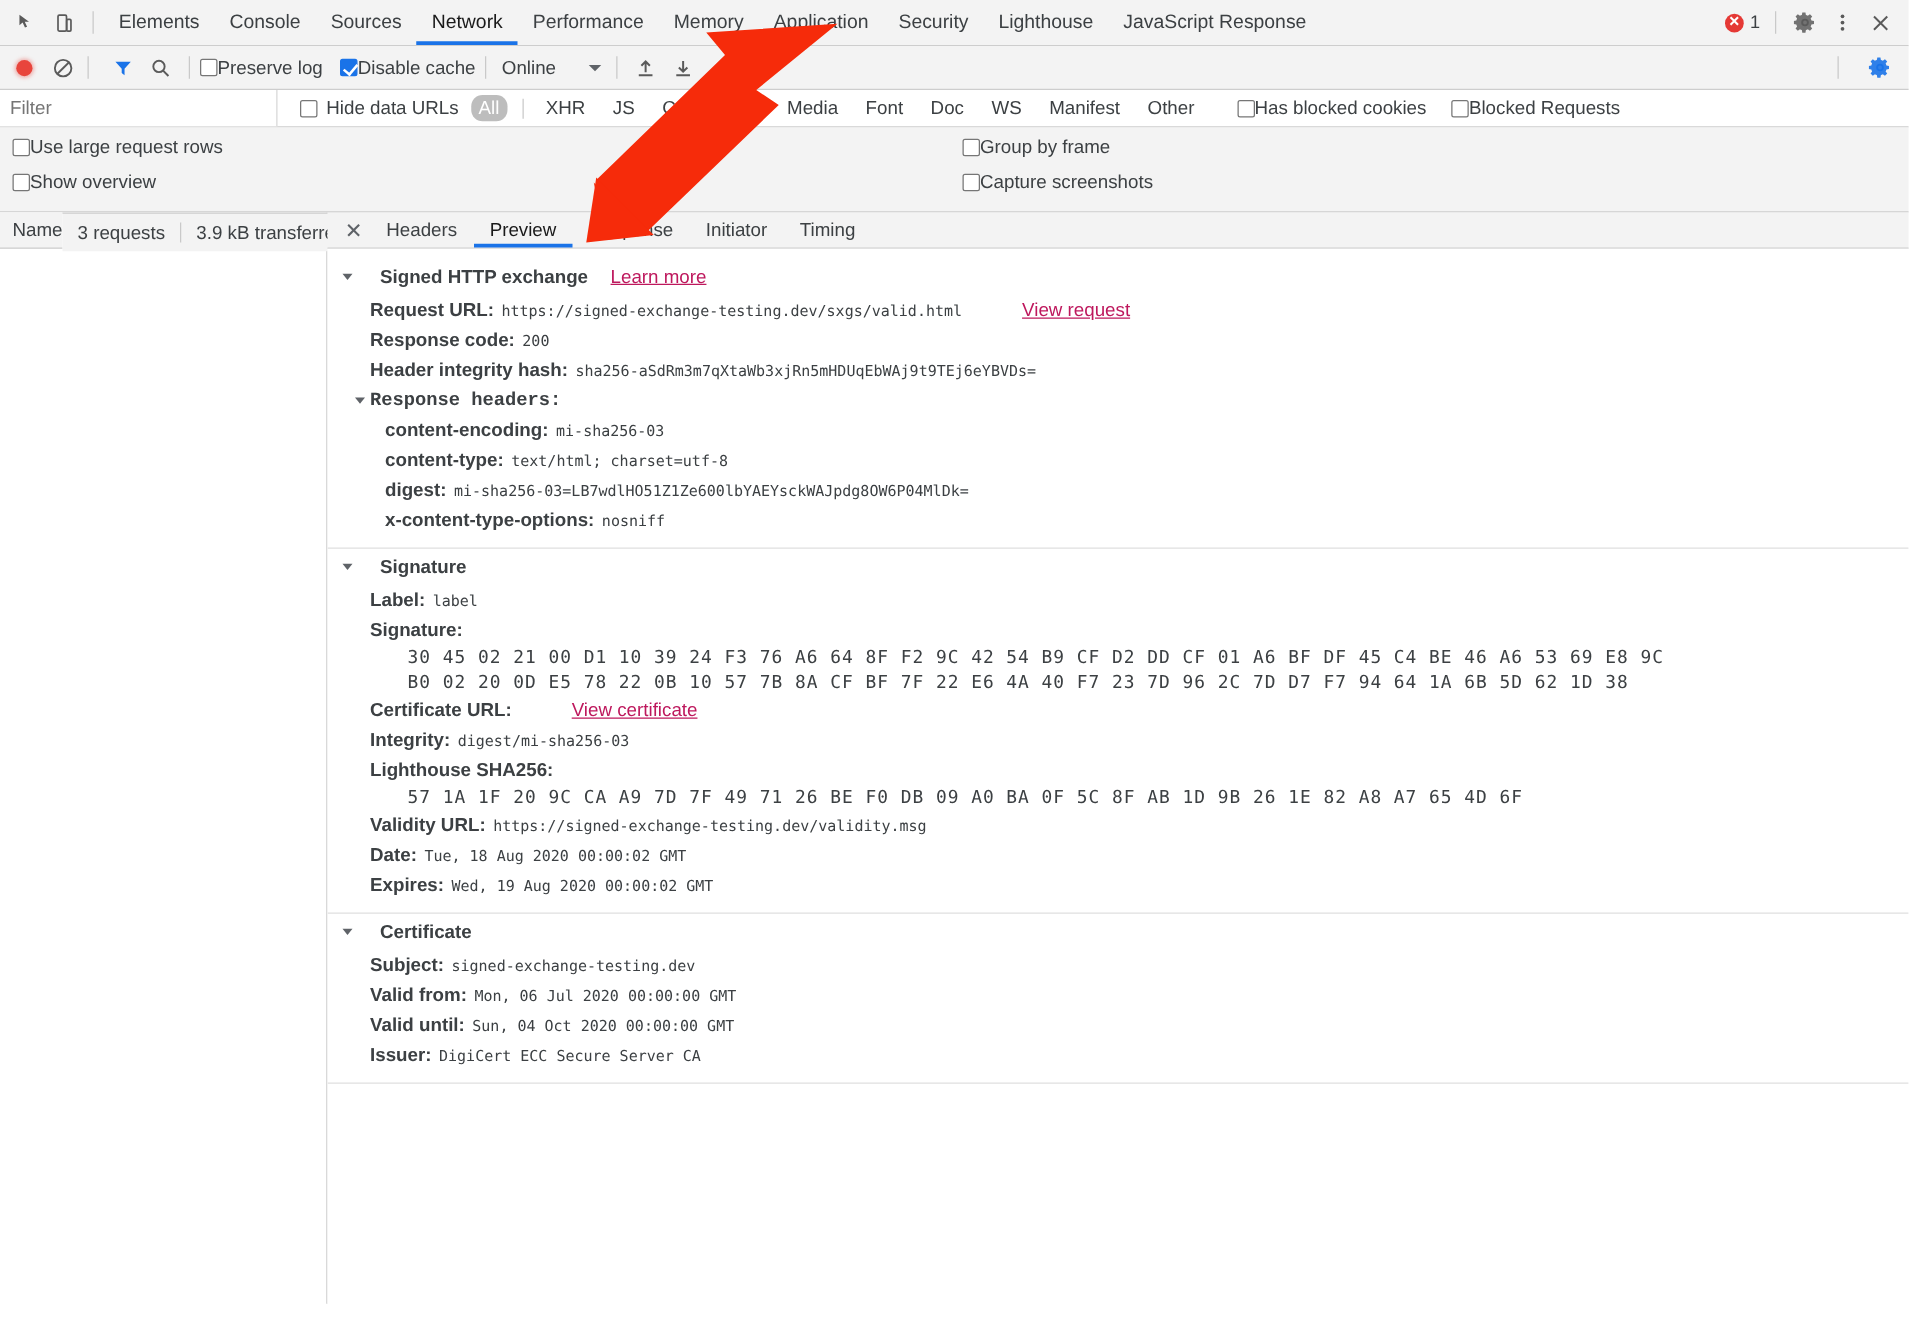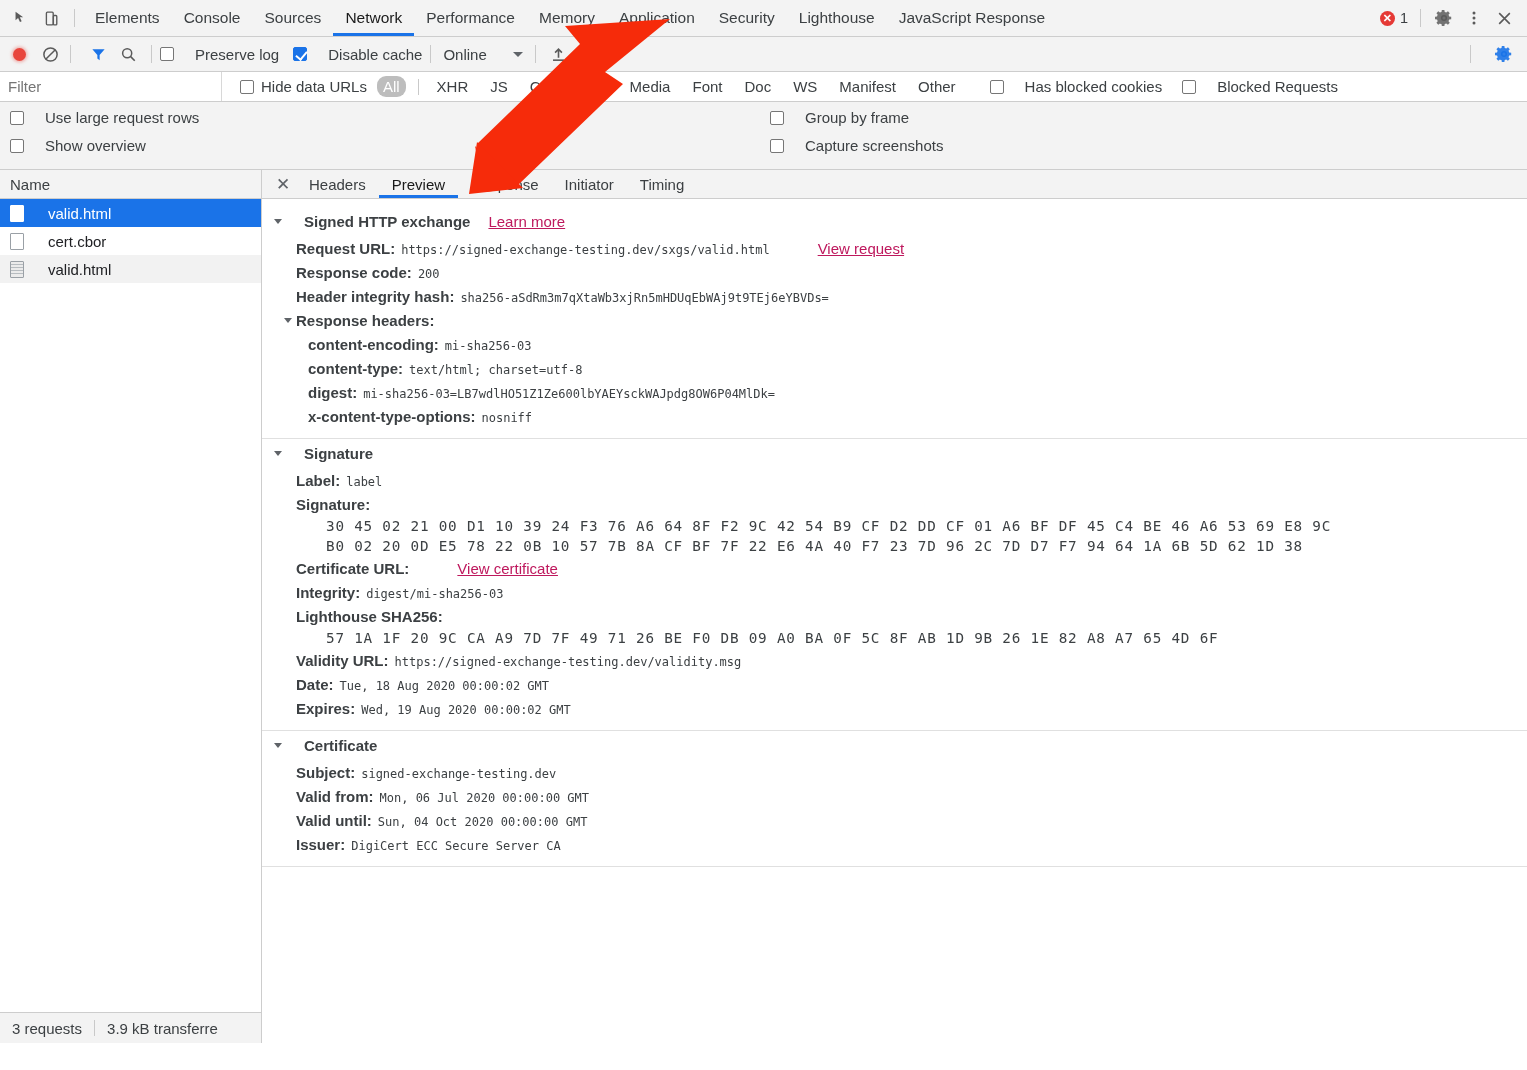--- a/index.html
+++ b/index.html
@@ -54,21 +54,21 @@
   .rec-btn {
     width: 22px; height: 22px; display:flex; align-items:center; justify-content:center;
   }
   .rec-dot {
     width: 13px; height: 13px; border-radius: 50%;
     background: #e8453c;
     box-shadow: 0 0 3px 1.5px rgba(232,69,60,.35);
   }
   .clear-btn { width: 24px; height: 24px; display:flex; align-items:center; justify-content:center; margin-left: 8px;}
   .funnel { margin-left: 4px; }
-  .chk-wrap { display: flex; align-items: center; gap: 21px; white-space: nowrap; }
+  .chk-wrap { display: flex; align-items: center; gap: 0; white-space: nowrap; }
   .cb {
     width: 14px; height: 14px; border: 1.5px solid #767676;
     border-radius: 2px; background: #fff; flex: 0 0 auto;
     position: relative;
   }
   .cb.on { background: #1a73e8; border-color: #1a73e8; }
   .cb.on::after {
     content: ""; position: absolute;
     left: 3.5px; top: 0.5px; width: 5px; height: 9px;
     border-right: 2px solid #fff; border-bottom: 2px solid #fff;
@@ -118,21 +118,21 @@
   }
   .settings-col { display: flex; flex-direction: column; gap: 11px; }
   .settings-col.left { padding-left: 10px; width: 770px; }
   .settings-col.right { padding-left: 0; }
 
   
   .split { display: flex; height: 873px; }
   .left-pane {
     width: 262px; flex: 0 0 262px;
     border-right: 1px solid #cdcdcd;
-    display: flex; flex-direction: column;
+    display: flex; 
     background: #fff;
   }
   .col-header {
     height: 29px;
     background: #f3f3f3;
     border-bottom: 1px solid #cdcdcd;
     display: flex; align-items: center;
     padding-left: 10px;
     font-size: 15px; color: #3c4043;
   }
@@ -235,21 +235,21 @@
     font-family: "DejaVu Sans Mono", monospace;
     color: #3c4043; font-size: 14.3px;
     padding: 2px 0 2px 64px;
     white-space: nowrap; letter-spacing: 0.055em;
   }
   .row .link { margin-left: 48px; }
 
   .sec-sub {
     display: flex; align-items: center;
     padding: 3.5px 0 3.5px 22px;
-    font-weight: bold; color: #3c4043;
+    font-weight: bold; color: #3c4043; font-family: Liberation Mono, monospace;
   }
 
   
   .arrow-anno {
     position: absolute;
     left: 455px; top: 14px;
     pointer-events: none;
   }
 </style>
 </head>

